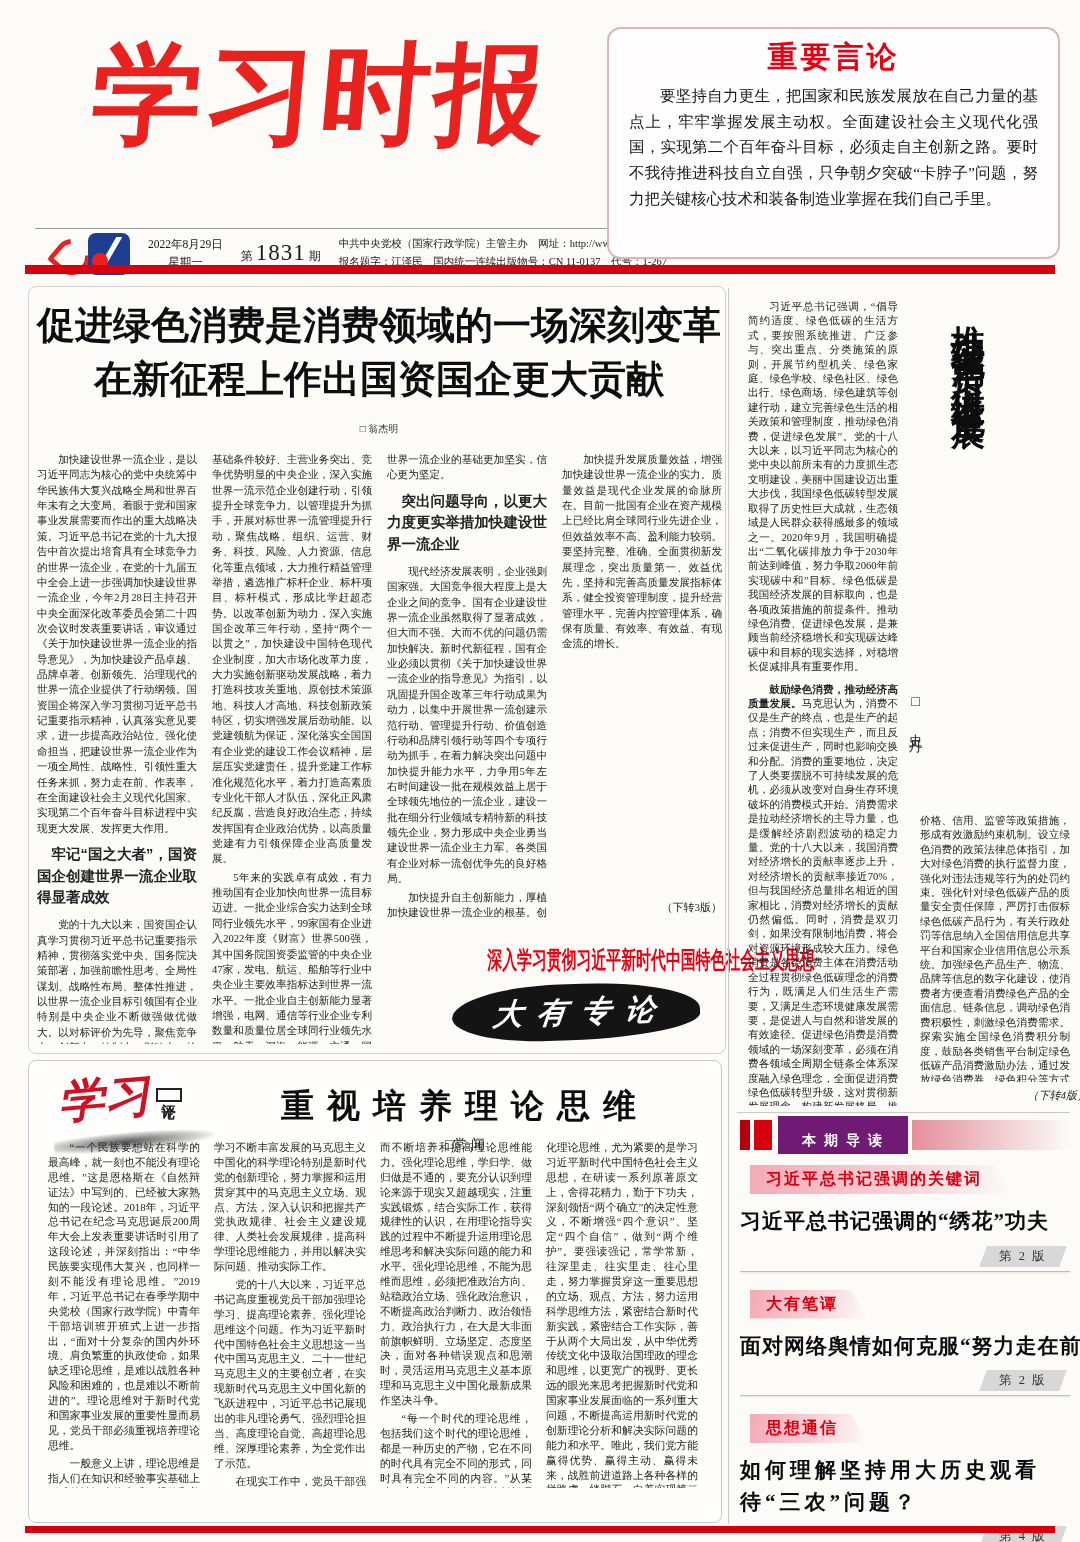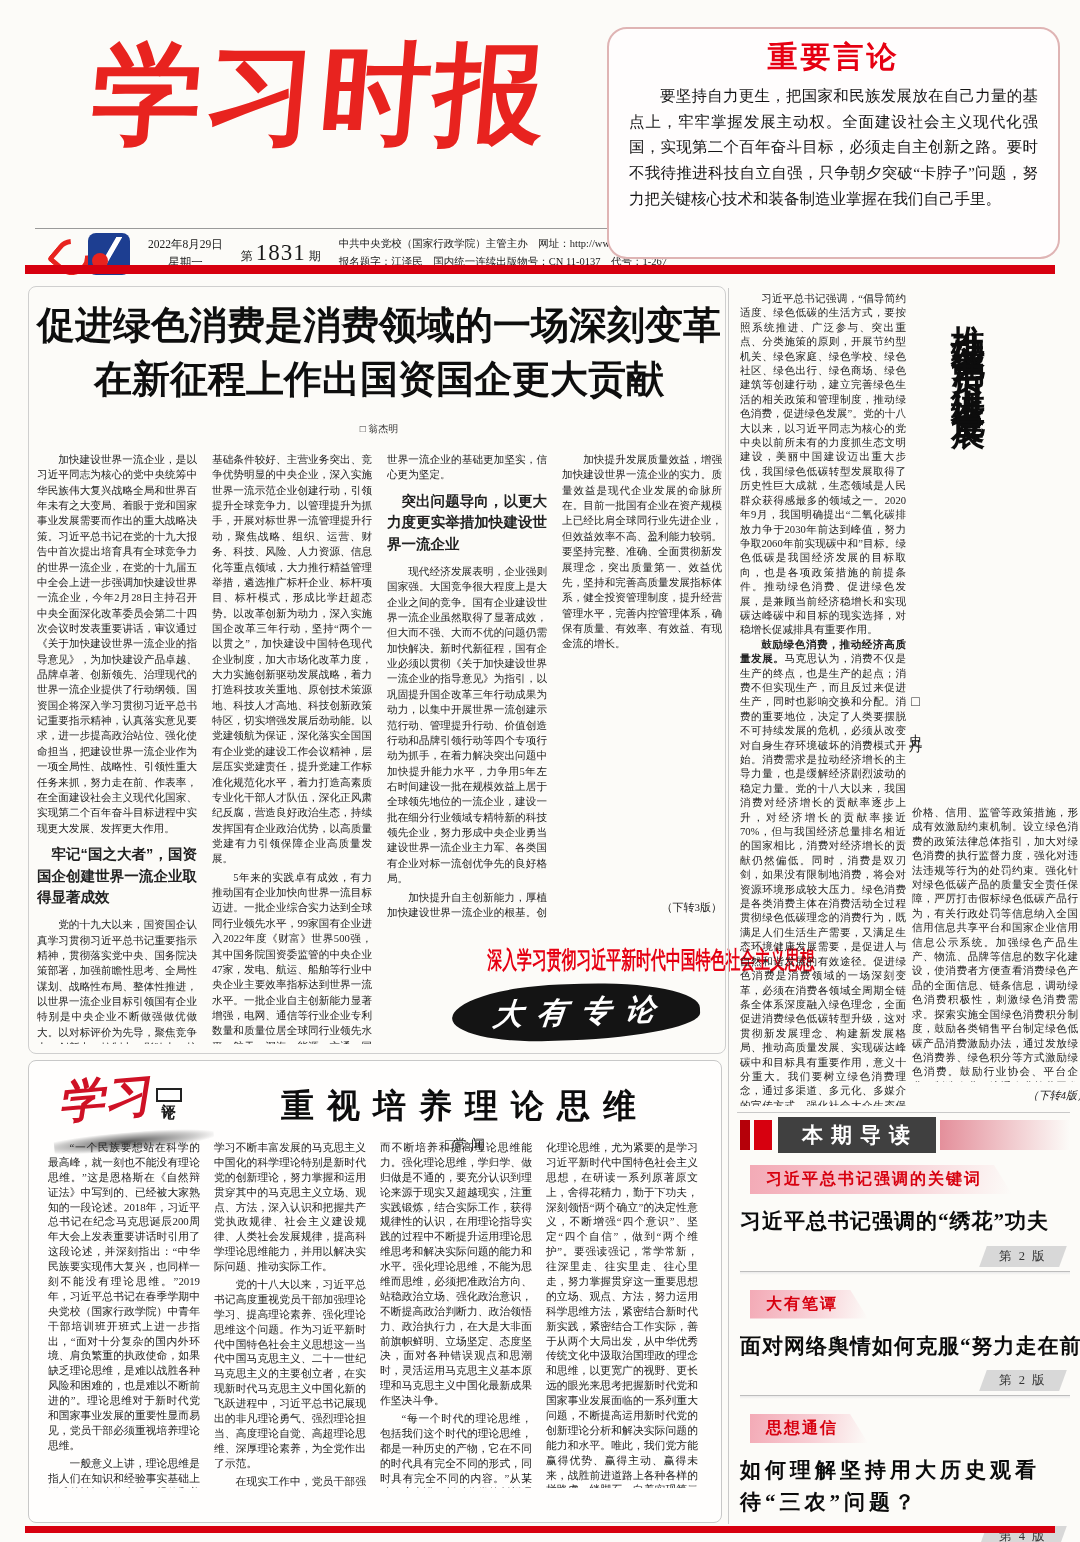--- a/index.html
+++ b/index.html
@@ -26,21 +26,21 @@
   .mi-vline{width:1px;height:34px;background:#777;margin:0 9px;}
   .mi-issue{font-size:12px;white-space:nowrap;}
   .mi-issue .no{font-size:23px;letter-spacing:1px;margin-top:24px;}
   .mi-pub{font-size:10.5px;line-height:1.7;white-space:nowrap;}
   .red-bar{position:absolute;left:25px;width:1030px;height:9px;background:#d7000f;}
   #red-bar-top{top:265px;}
   #red-bar-bottom{top:1526px;height:7px;}
 
   
   .quote-box{position:absolute;left:607px;top:27px;width:453px;height:232px;box-sizing:border-box;
-             border:2px solid #dfb4b4;border-radius:20px;background:#fffdfd;padding:8px 20px;}
+             border:2px solid #dfb4b4;border-radius:14px;background:#fffdfd;padding:8px 20px;}
   .qb-title{text-align:center;color:#e60012;font-weight:900;font-size:30px;letter-spacing:3px;}
   .qb-body{margin-top:5px;font-size:15.5px;line-height:1.66;text-align:justify;text-indent:2em;color:#151515;}
 
   
   .lead-box{position:absolute;left:28px;top:286px;width:696px;height:766px;border:1px solid #cfcfcf;border-radius:8px;}
   .lead-h{position:absolute;left:35px;width:688px;text-align:center;font-weight:900;font-size:38px;
           letter-spacing:0;color:#0e0e0e;}
   #lead-h1{top:300px;}
   #lead-h2{top:354px;}
   .lead-author{position:absolute;left:35px;top:422px;width:688px;text-align:center;font-size:10px;color:#333;}
@@ -83,38 +83,38 @@
   .rcol{position:absolute;width:152px;height:348px;top:1140px;font-size:10.8px;line-height:1.38;
         text-align:justify;color:#222;overflow:hidden;}
   .rcol p{margin:0 0 3px 0;text-indent:2em;}
   .rcol p.noindent{text-indent:0;}
   #r-col1{left:48px;} #r-col2{left:214px;} #r-col3{left:380px;} #r-col4{left:546px;}
 
   
   .v-divider{position:absolute;left:728px;top:288px;width:1px;height:1236px;background:#c9c9c9;}
   .g-divider{position:absolute;left:737px;top:1112px;width:333px;height:1px;background:#c9c9c9;}
   .gcol{position:absolute;font-size:10.6px;line-height:1.36;text-align:justify;color:#222;overflow:hidden;}
-  .gcol p{margin:0;text-indent:2em;}
+  .gcol p{margin:8px;text-indent:2em;}
   .gcol p.noindent{text-indent:0;}
   .gcol .lead{font-weight:bold;}
   #g-col1{left:740px;top:292px;width:166px;height:814px;}
   #g-col2{left:912px;top:806px;width:166px;height:276px;}
   .g-title{position:absolute;left:946px;top:298px;height:505px;writing-mode:vertical-rl;
            font-weight:900;font-size:34px;letter-spacing:7px;color:#0d0d0d;line-height:1.25;}
   .g-author{position:absolute;left:906px;top:694px;writing-mode:vertical-rl;font-size:14px;
             letter-spacing:5px;color:#222;}
   #g-cont{left:928px;top:1088px;width:160px;font-style:italic;}
 
   
   .guide{position:absolute;left:740px;top:1120px;width:330px;}
   .guide-header{display:flex;align-items:center;height:30px;}
   .gh-sq1{width:10px;height:30px;background:#b50009;}
   .gh-sq2{width:18px;height:30px;background:#d7000f;margin-left:4px;}
-  .gh-box{background:#404040;color:#fff;font-family:"Liberation Sans","DejaVu Sans",sans-serif;
-          font-weight:bold;font-size:21px;letter-spacing:8px;padding:4px 18px 4px 24px;margin-left:6px;white-space:nowrap;}
+  .gh-box{background:#701a75;color:#fff;font-family:"Liberation Sans","DejaVu Sans",sans-serif;
+          font-weight:bold;font-size:14px;letter-spacing:8px;padding:16px 18px 4px 24px;margin-left:6px;white-space:nowrap;}
   .gh-fade{flex:1;height:30px;margin-left:4px;background:linear-gradient(to right,#e48f9b,rgba(255,255,255,0));}
   .g-item{margin-top:15px;}
   .g-tag{display:inline-block;color:#d7000f;font-family:"Liberation Sans","DejaVu Sans",sans-serif;
          font-weight:bold;font-size:16px;letter-spacing:2px;padding:4px 30px 4px 16px;margin-left:10px;
          background:linear-gradient(100deg,#f3aab6 0%,#f8d0d6 55%,rgba(248,208,214,0) 100%);
          clip-path:polygon(0 0,calc(100% - 18px) 0,100% 100%,0 100%);}
   .g-headline{margin-top:12px;font-weight:900;font-size:21px;line-height:1.5;color:#0b0b0b;letter-spacing:1px;}
   .g-headline.onerow{white-space:nowrap;}
   .g-headline.spread{letter-spacing:4px;}
   .g-page-row{margin-top:8px;text-align:right;padding-right:8px;}

